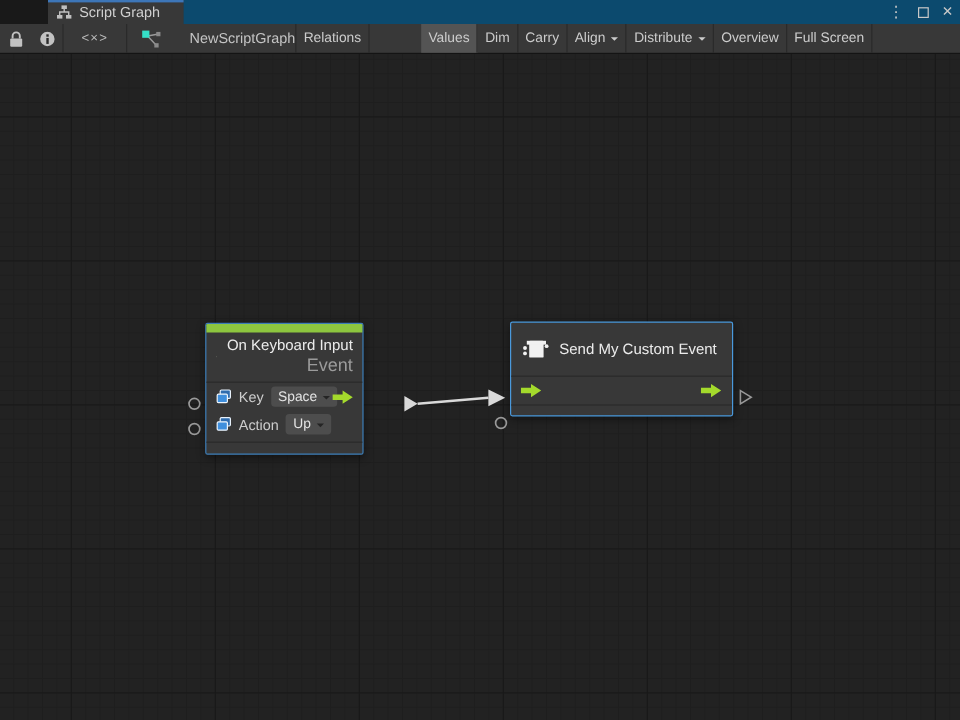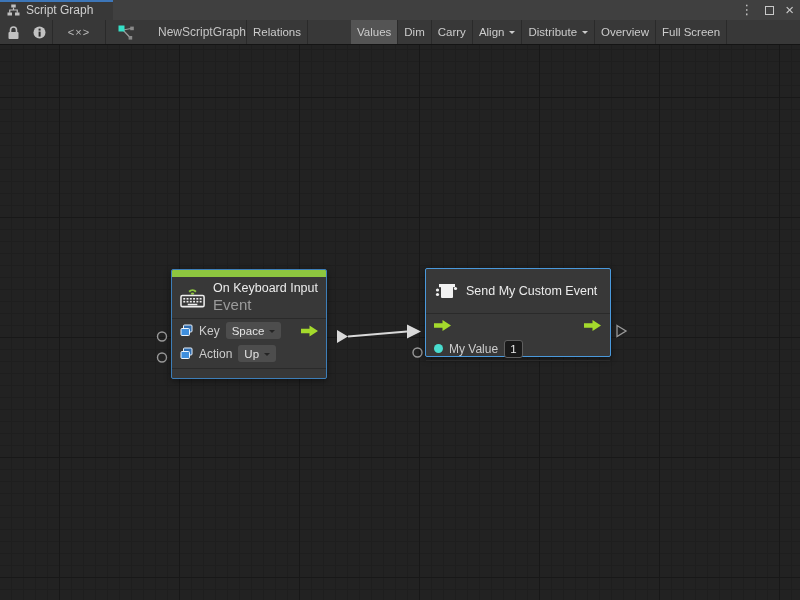--- a/index.html
+++ b/index.html
@@ -1,21 +1,21 @@
 <!DOCTYPE html>
 <html><head>
 <meta charset="utf-8">
 <style>
   * { margin:0; padding:0; box-sizing:border-box; }
   html,body { width:800px; height:600px; overflow:hidden; background:#191919;
               font-family:"Liberation Sans", sans-serif; }
   .window { position:relative; width:800px; height:600px; background:#191919; }
 
   
-  .titlebar { position:relative; height:20px; background:#404040; }
+  .titlebar { position:relative; height:20px; background:#0c4a6e;margin-left:40px; }
   .tab { position:absolute; left:0; top:0; width:113px; height:20px; background:#383838;
          display:flex; align-items:center; gap:6px; padding-left:7px; cursor:default; }
   .tab-accent { position:absolute; left:0; top:0; width:100%; height:2px; background:#3d76b8; }
   .tab-label { font-size:12px; color:#cfcfcf; white-space:nowrap; }
   .win-controls { position:absolute; right:5px; top:0; height:20px; display:flex;
                   align-items:center; gap:10px; color:#c8c8c8; }
   .wc-menu { font-size:13px; line-height:20px; padding:0 2px; }
   .wc-max  { width:9px; height:9px; border:1.5px solid #c8c8c8; display:inline-block; }
   .wc-close{ font-size:15px; line-height:18px; padding:0 1px; }
 
@@ -48,23 +48,23 @@
       linear-gradient(90deg,#181818 1px, transparent 1px),
       linear-gradient(#1e1e1e 1px, transparent 1px),
       linear-gradient(90deg,#1e1e1e 1px, transparent 1px);
     background-size:120px 120px,120px 120px,12px 12px,12px 12px;
     background-position:0 52px,59px 0,11px 4px,11px 4px; }
   .overlay { position:absolute; left:0; top:0; }
 
   
   .node { position:absolute; background:#383838; border-radius:2px; display:flex;
           flex-direction:column; box-shadow:0 2px 7px rgba(0,0,0,.45); }
-  .node1 { left:171px; top:224px; width:156px; height:110px;
-           border:1.5px solid #3d7eb8; }
-  .node2 { left:425px; top:223px; width:186px; height:89px;
+  .node1 { left:171px; top:224px; width:132px; height:110px;
+           border:1.5px solid #3d7eb8;text-align:right; }
+  .node2 { left:425px; top:223px; width:186px; height:79px;
            border:1.5px solid #4a99dc; }
   .event-bar { height:7px; background:#8dc63f; border-radius:1px 1px 0 0; flex:0 0 auto; }
   .node-header { display:flex; align-items:center; gap:8px; padding:4px 8px 5px 8px;
                  border-bottom:1px solid #2a2a2a; flex:0 0 auto; }
   .node2 .node-header { height:45px; }
   .ntitle { font-size:12.5px; color:#ececec; white-space:nowrap; }
   .nsub { font-size:15px; color:#9b9b9b; margin-top:1px; }
   .port-row { height:23px; display:flex; align-items:center; gap:6px; padding:0 8px;
               position:relative; flex:0 0 auto; }
   .plabel { font-size:12px; color:#cccccc; white-space:nowrap; }
@@ -239,22 +239,17 @@
         <div class="ntitle">Send My Custom Event</div>
       </div>
       <div class="port-row between">
         <svg width="18" height="13" viewBox="0 0 18 13">
           <path d="M0 4.2 h8.5 V1 l8.5 5.5 -8.5 5.5 V8.8 H0 z" fill="#a4da2c"></path>
         </svg>
         <svg width="18" height="13" viewBox="0 0 18 13">
           <path d="M0 4.2 h8.5 V1 l8.5 5.5 -8.5 5.5 V8.8 H0 z" fill="#a4da2c"></path>
         </svg>
       </div>
-      <div class="port-row">
-        <span class="tealdot"></span>
-        <span class="plabel">My Value</span>
-        <div class="value-box">1</div>
-      </div>
       <div class="node-footer"></div>
     </div>
 
   </div>
 </div>
 
 </body></html>

